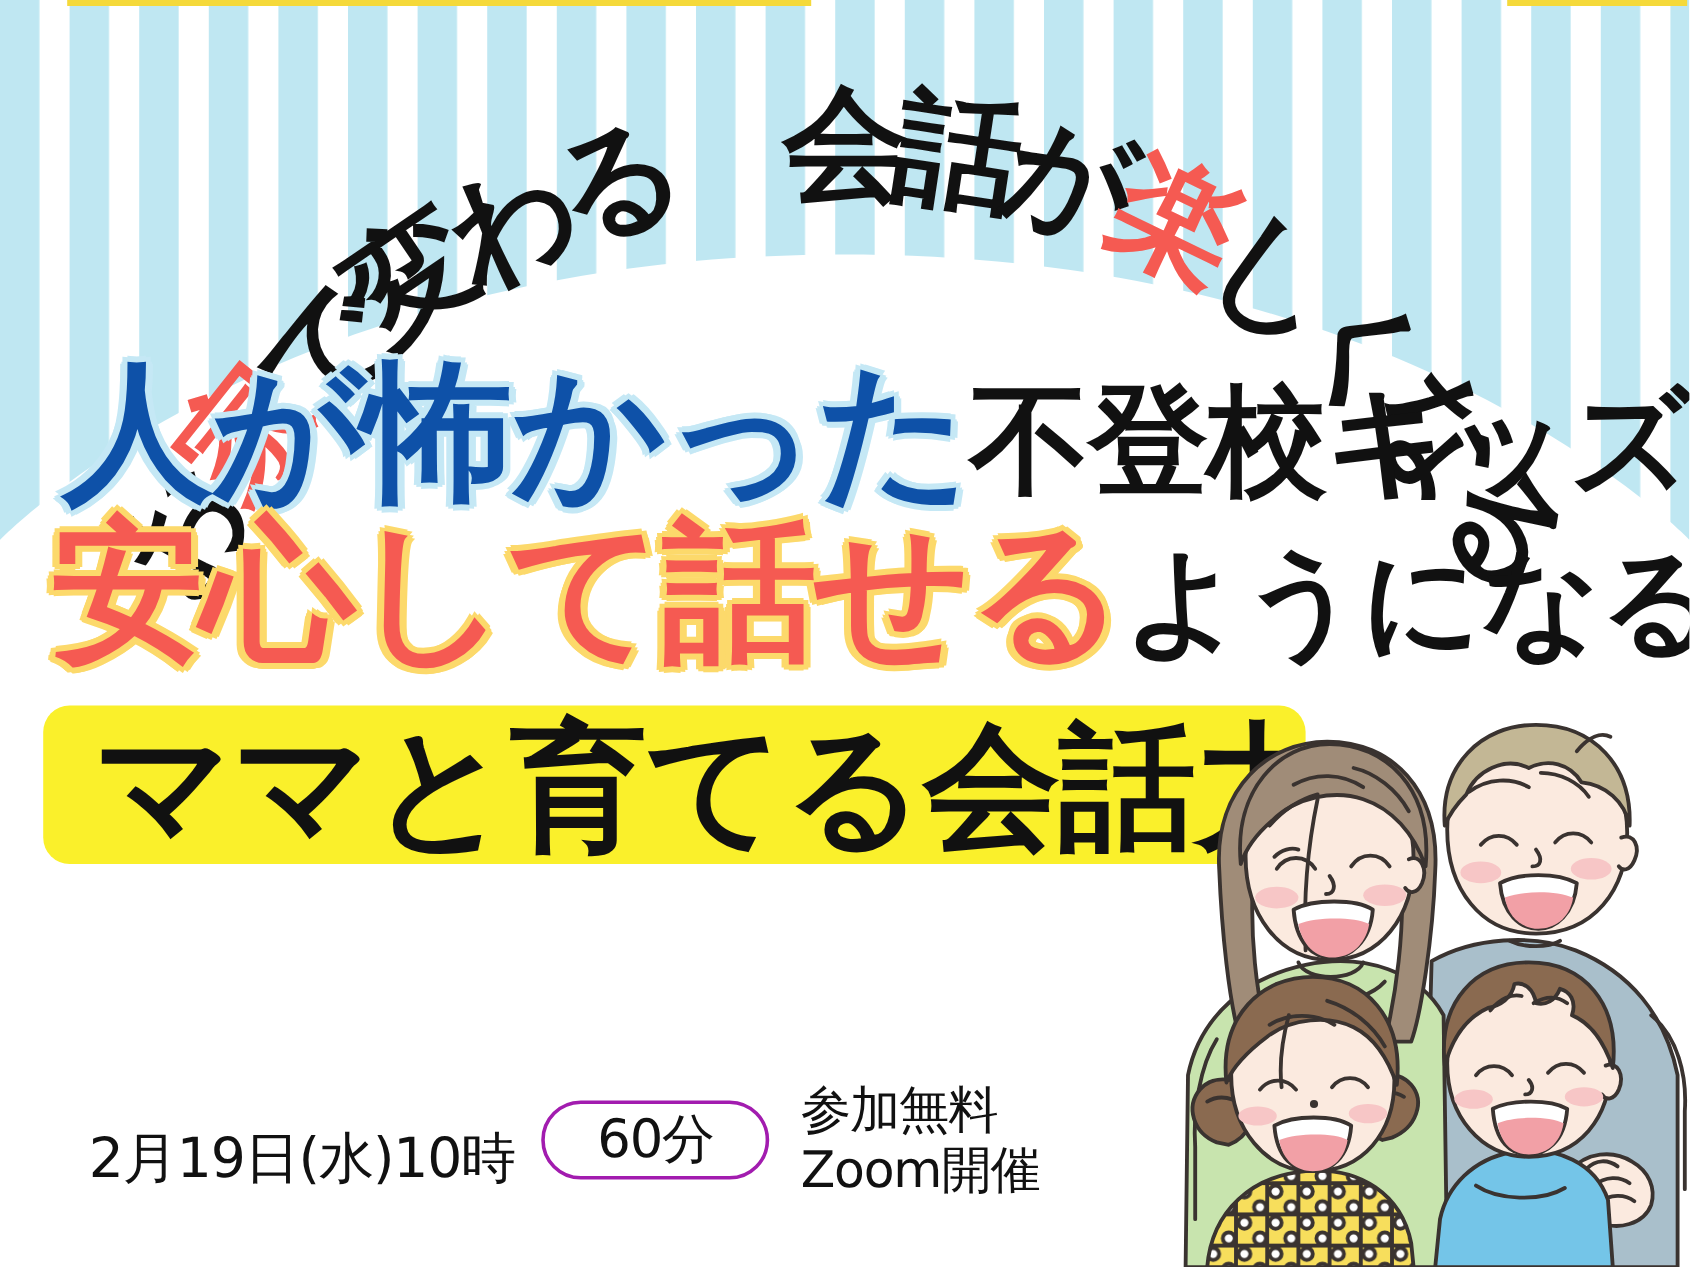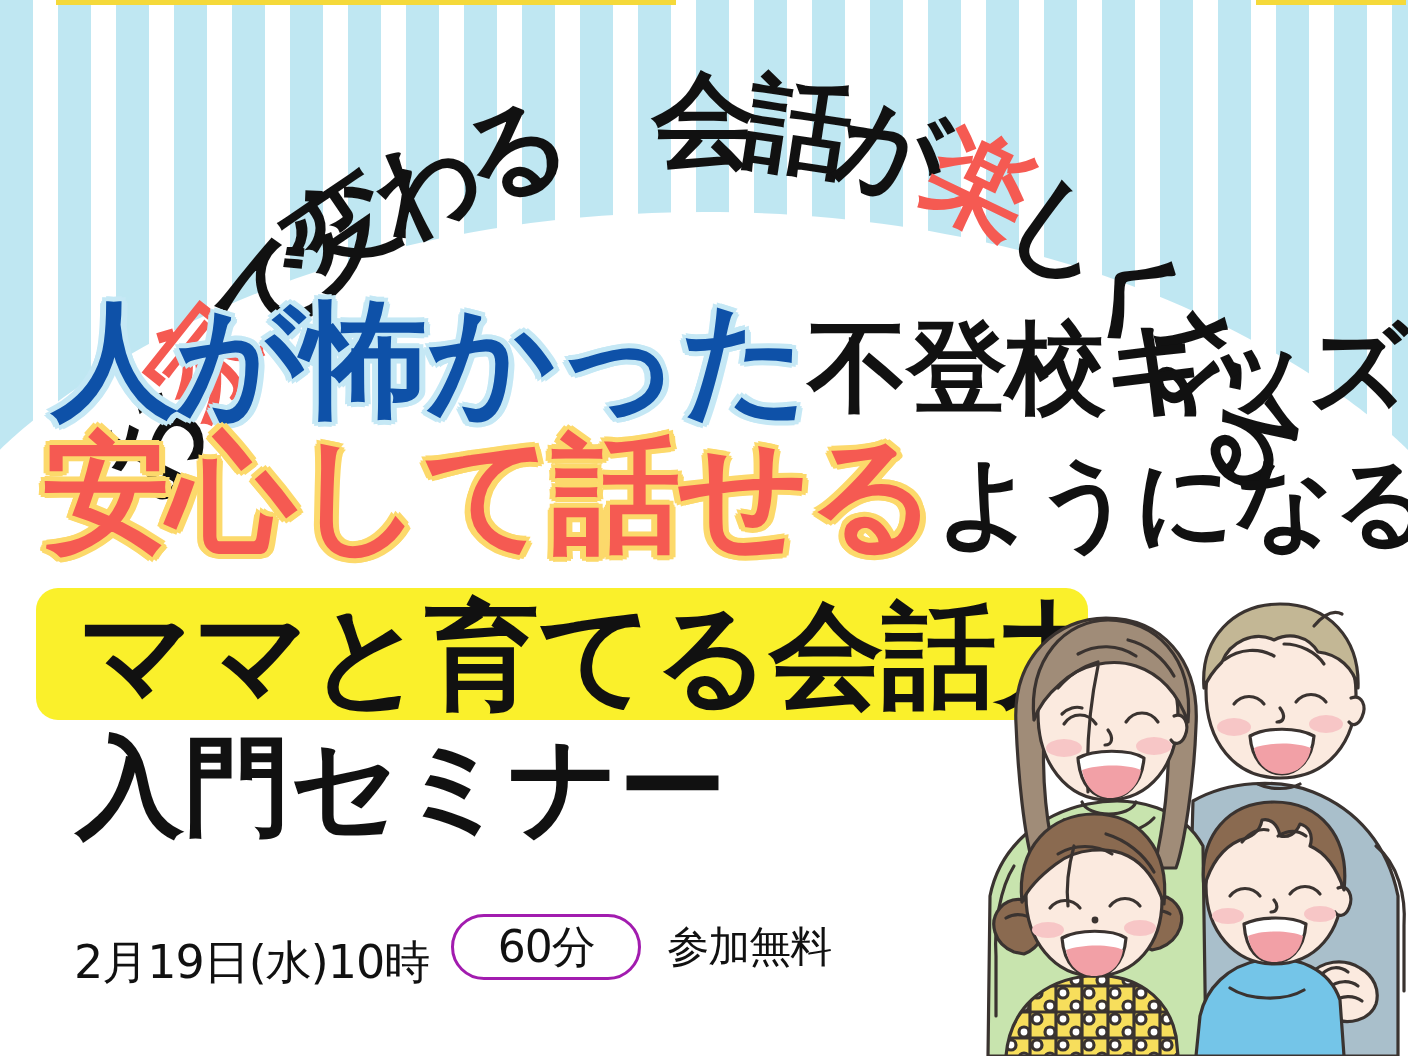--- a/index.html
+++ b/index.html
@@ -250,29 +250,29 @@
     </div>
     <div class="line line2">
       <span class="jp-heavy red-text">安心して話せる</span>
       <span class="jp-heavy black-text2">ようになる</span>
     </div>
   </div>
 
   <div class="hl-bar"></div>
   <div class="hl-text">ママと育てる会話力</div>
 
-  <div class="sub-text">入門セミナー</div>
 
   <div class="detail-row">
     <div class="date-txt">2月19日(水)10時</div>
     <div class="pill">
       <span>60分</span>
     </div>
     <div class="notes">
       <span>参加無料</span>
+      <span>Zoom開催</span>
     </div>
   </div>
 
   <svg class="family" viewBox="0 0 430 460">
     <g fill="none" stroke="#3a3330" stroke-width="3.2" stroke-linecap="round" stroke-linejoin="round">
 
       <path d="M215,205 C250,185 300,182 335,196 C380,214 410,250 420,300 L420,460 L208,460 Z" fill="#A9BFCB" stroke="#3a3330"></path>
 
       <path d="M398,250 C420,268 428,300 426,330 L426,395" fill="none" stroke="#3a3330"></path>
 

